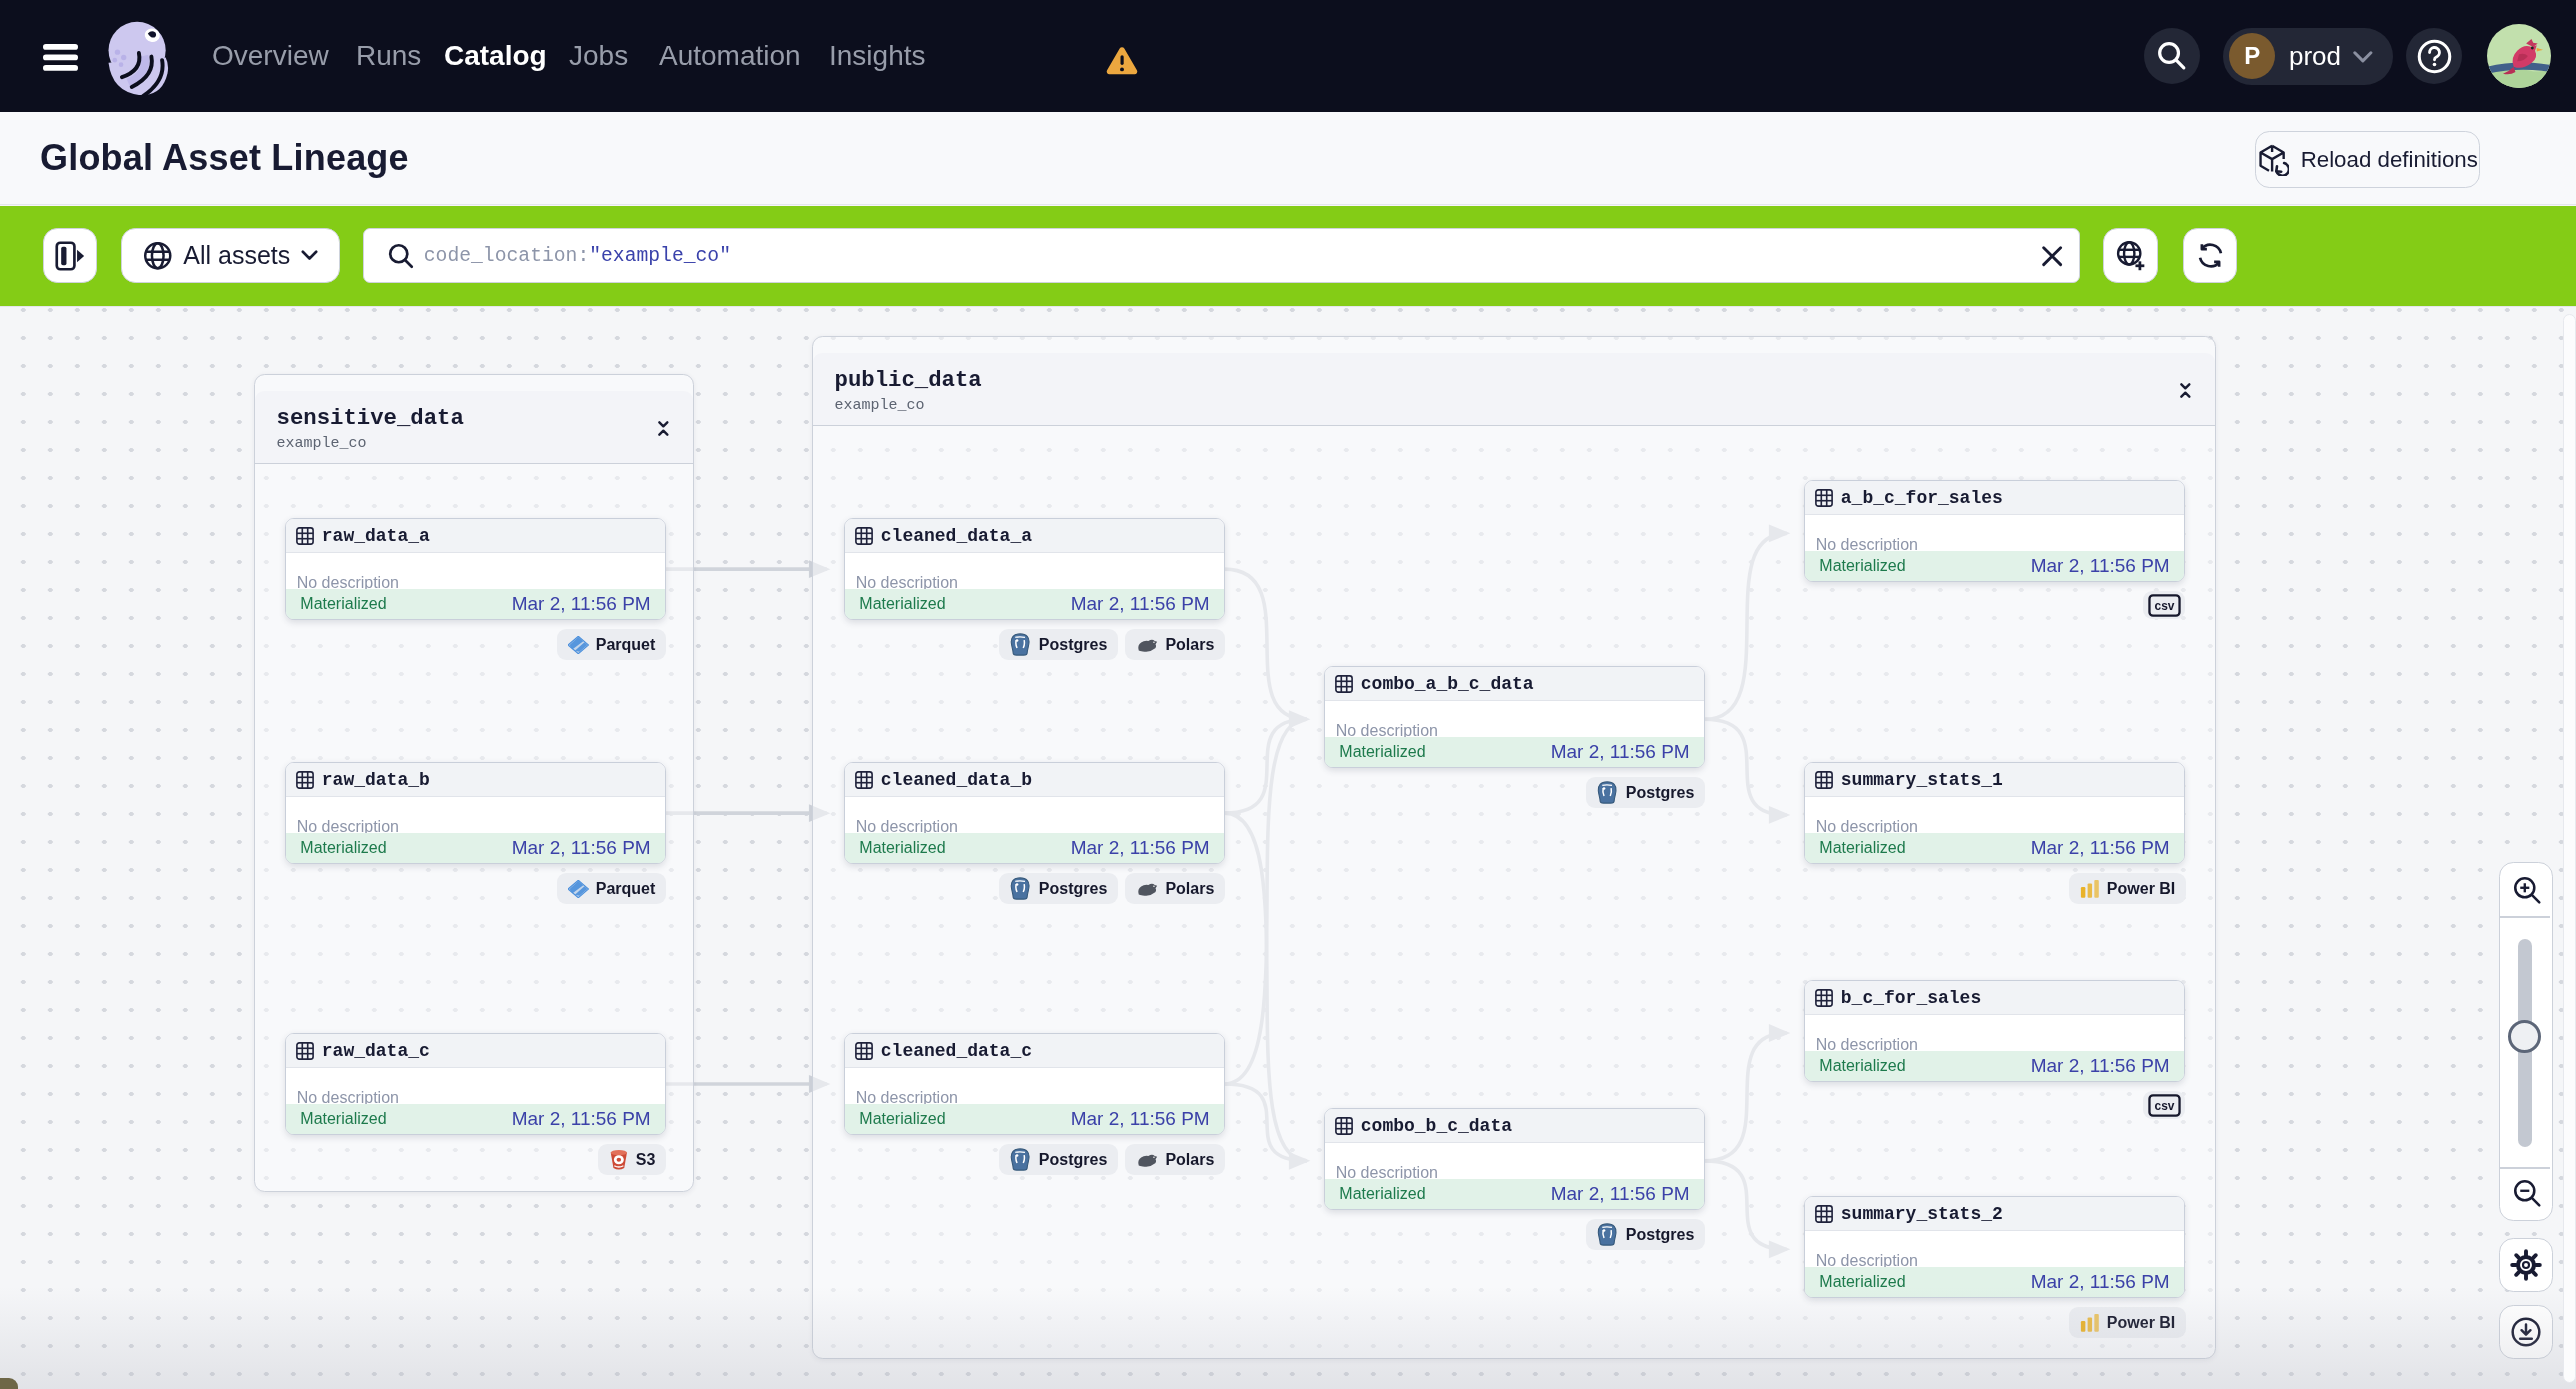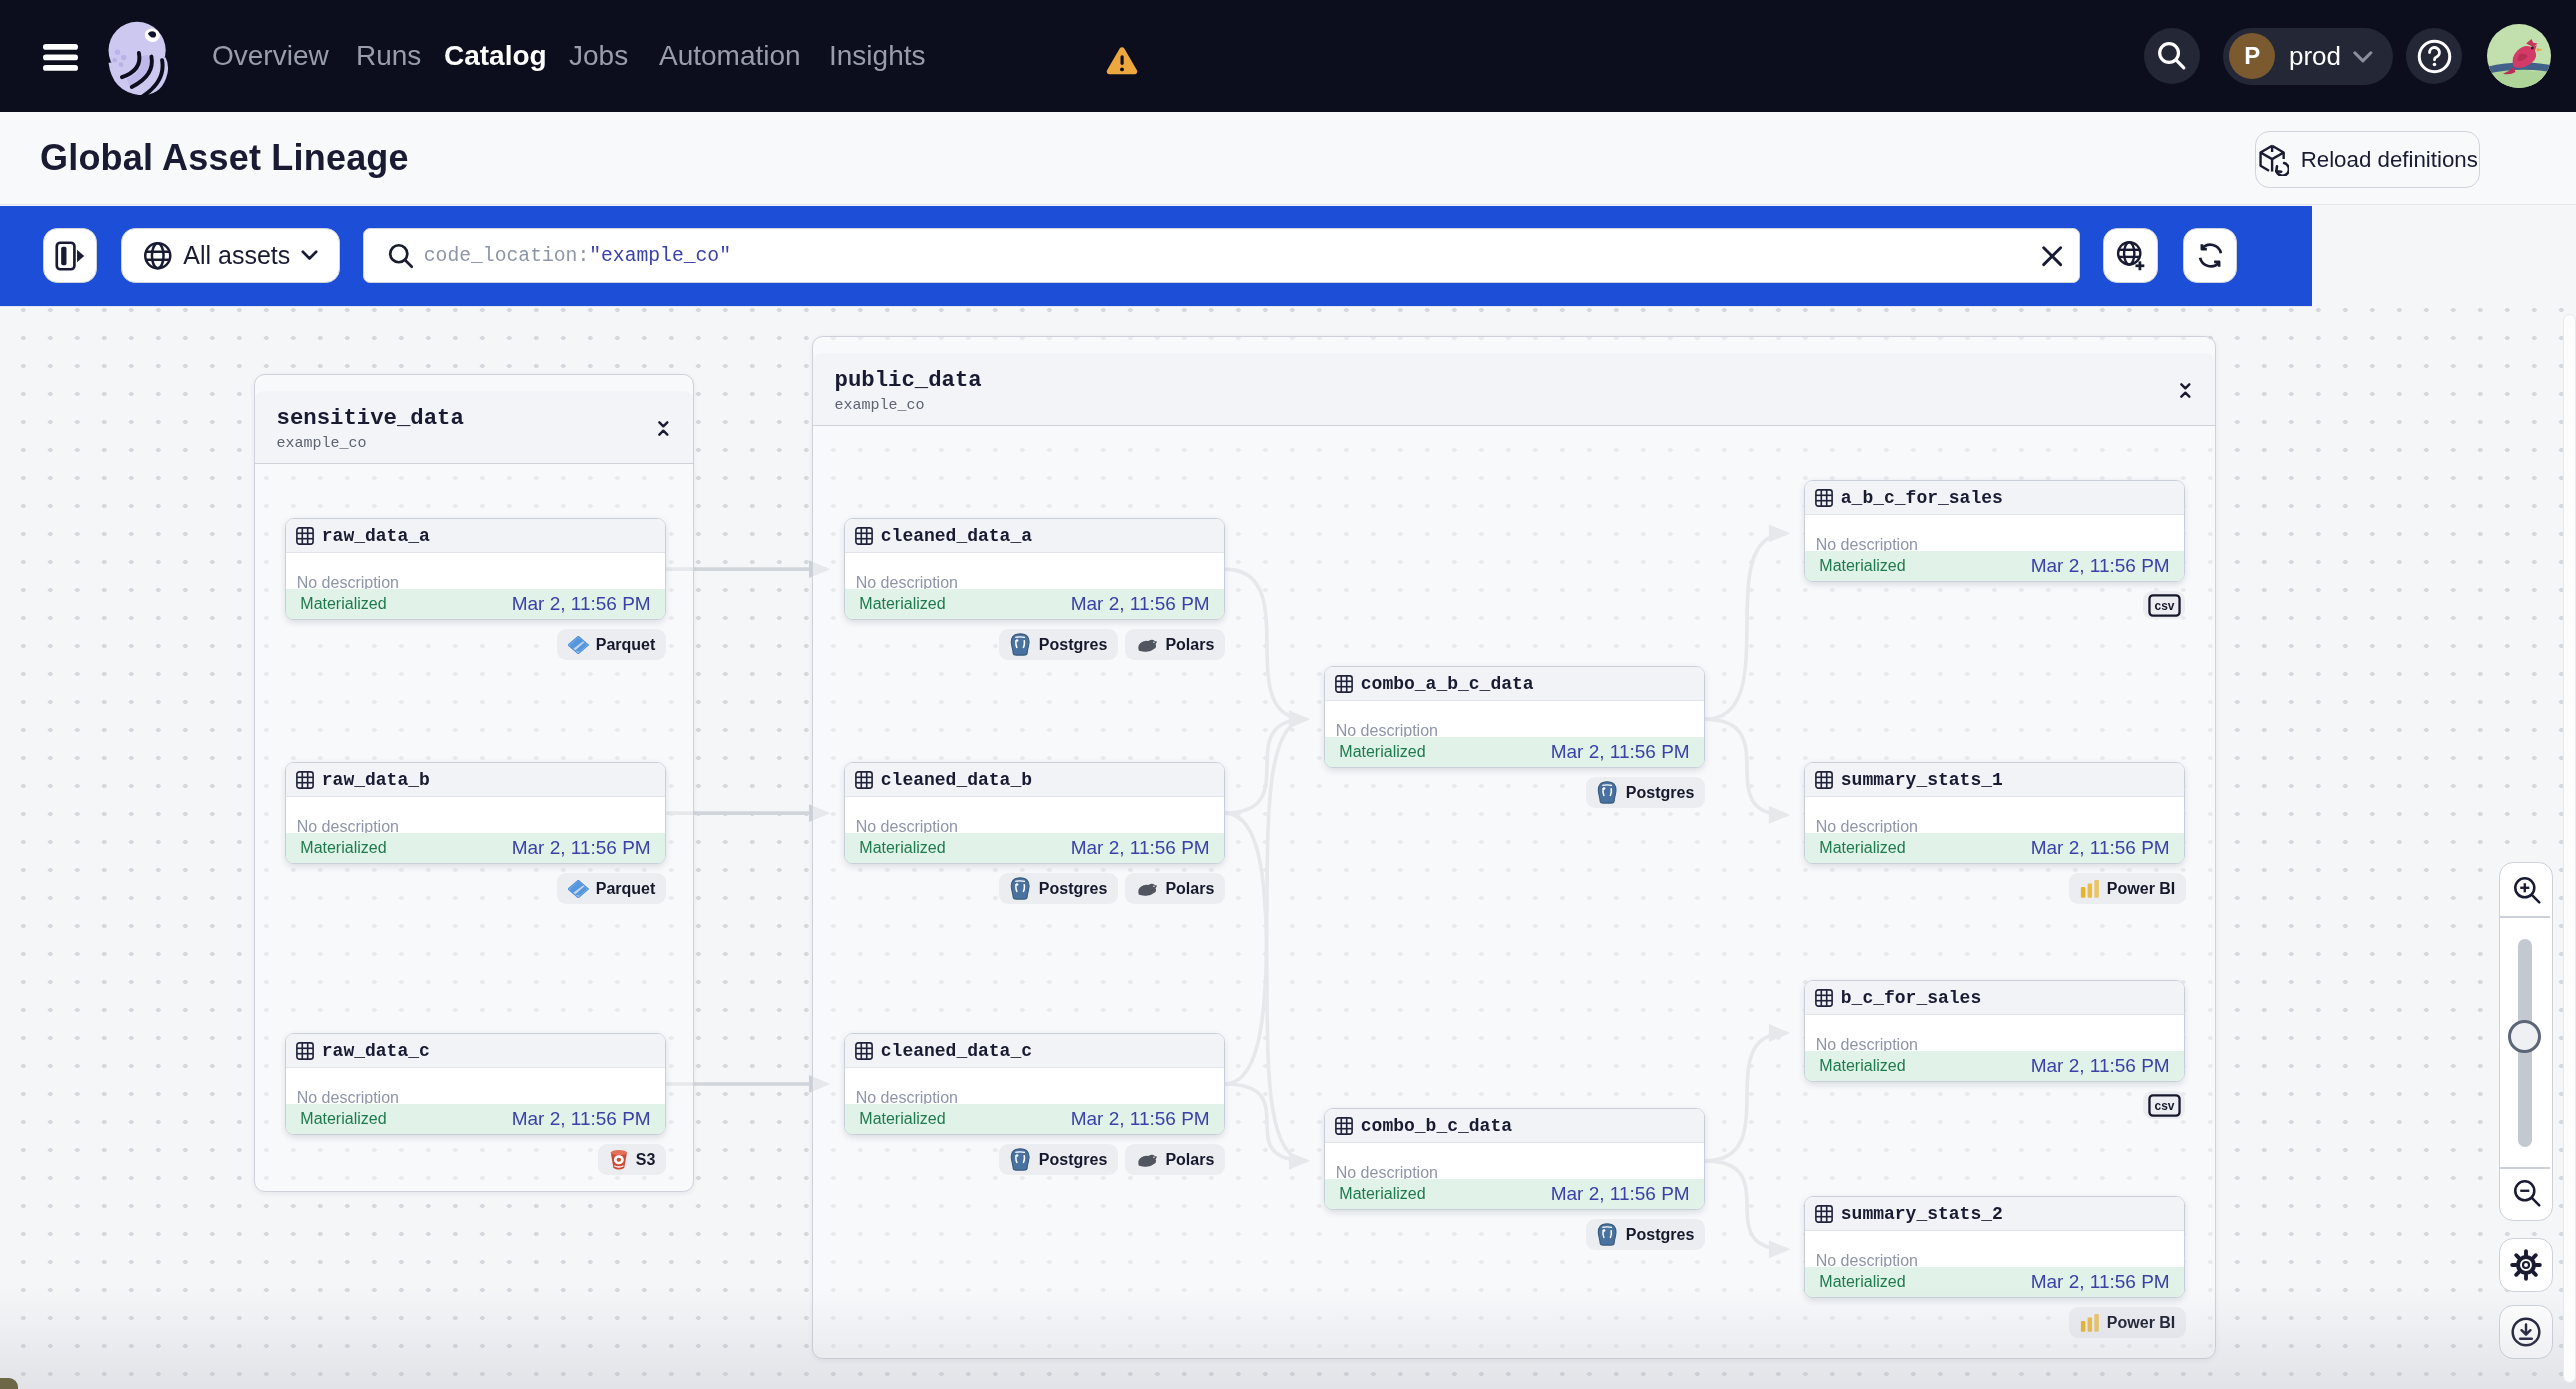--- a/index.html
+++ b/index.html
@@ -12,21 +12,21 @@
   .navitem { position:absolute; top:0; height:112px; line-height:112px; font-size:28px; color:#989daa; }
   .navitem.active { color:#fff; font-weight:bold; }
   .circbtn { position:absolute; top:28px; width:56px; height:56px; border-radius:50%; background:#232736; }
 
   
   #titlerow { position:absolute; left:0; top:112px; width:2576px; height:93px; background:#f8f9fb; border-bottom:1.8px solid #e4e6eb; }
   #pagetitle { position:absolute; left:40px; top:50%; transform:translateY(-50%); font-size:36px; font-weight:bold; color:#181b32; letter-spacing:0.2px; }
   #reloadbtn { position:absolute; left:2255px; top:19px; width:225px; height:57px; border:1.8px solid #ced3dc; border-radius:14.3px; display:flex; align-items:center; justify-content:center; gap:11.6px; color:#181b32; font-size:22.3px; }
 
   
-  #toolrow { position:absolute; left:0; top:206px; width:2312px; height:101px; background:#1d4ed8; border-bottom:1.8px solid #e4e6eb; }
+  #toolrow { position:absolute; left:0; top:206px; width:2576px; height:101px; background:#84cc16; border-bottom:1.8px solid #e4e6eb; }
   .tbtn { position:absolute; top:22.3px; height:55px; border:1.8px solid #ced3dc; border-radius:14.3px; background:#fff; display:flex; align-items:center; justify-content:center; }
   #searchbox { position:absolute; left:363px; top:22.3px; width:1717px; height:55px; border:1.8px solid #ced3dc; border-radius:7px; background:#fff; display:flex; align-items:center; }
 
   
   #canvas { position:absolute; left:0; top:307px; width:2576px; height:1082px; overflow:hidden;
     background-color:#f5f6f8;
     background-image:radial-gradient(circle 2.1px at center, #d5d8de 99%, transparent 100%);
     background-size:27px 28px; background-position:9.8px 17px; }
   #edgesvg { position:absolute; left:0; top:0; }
 

